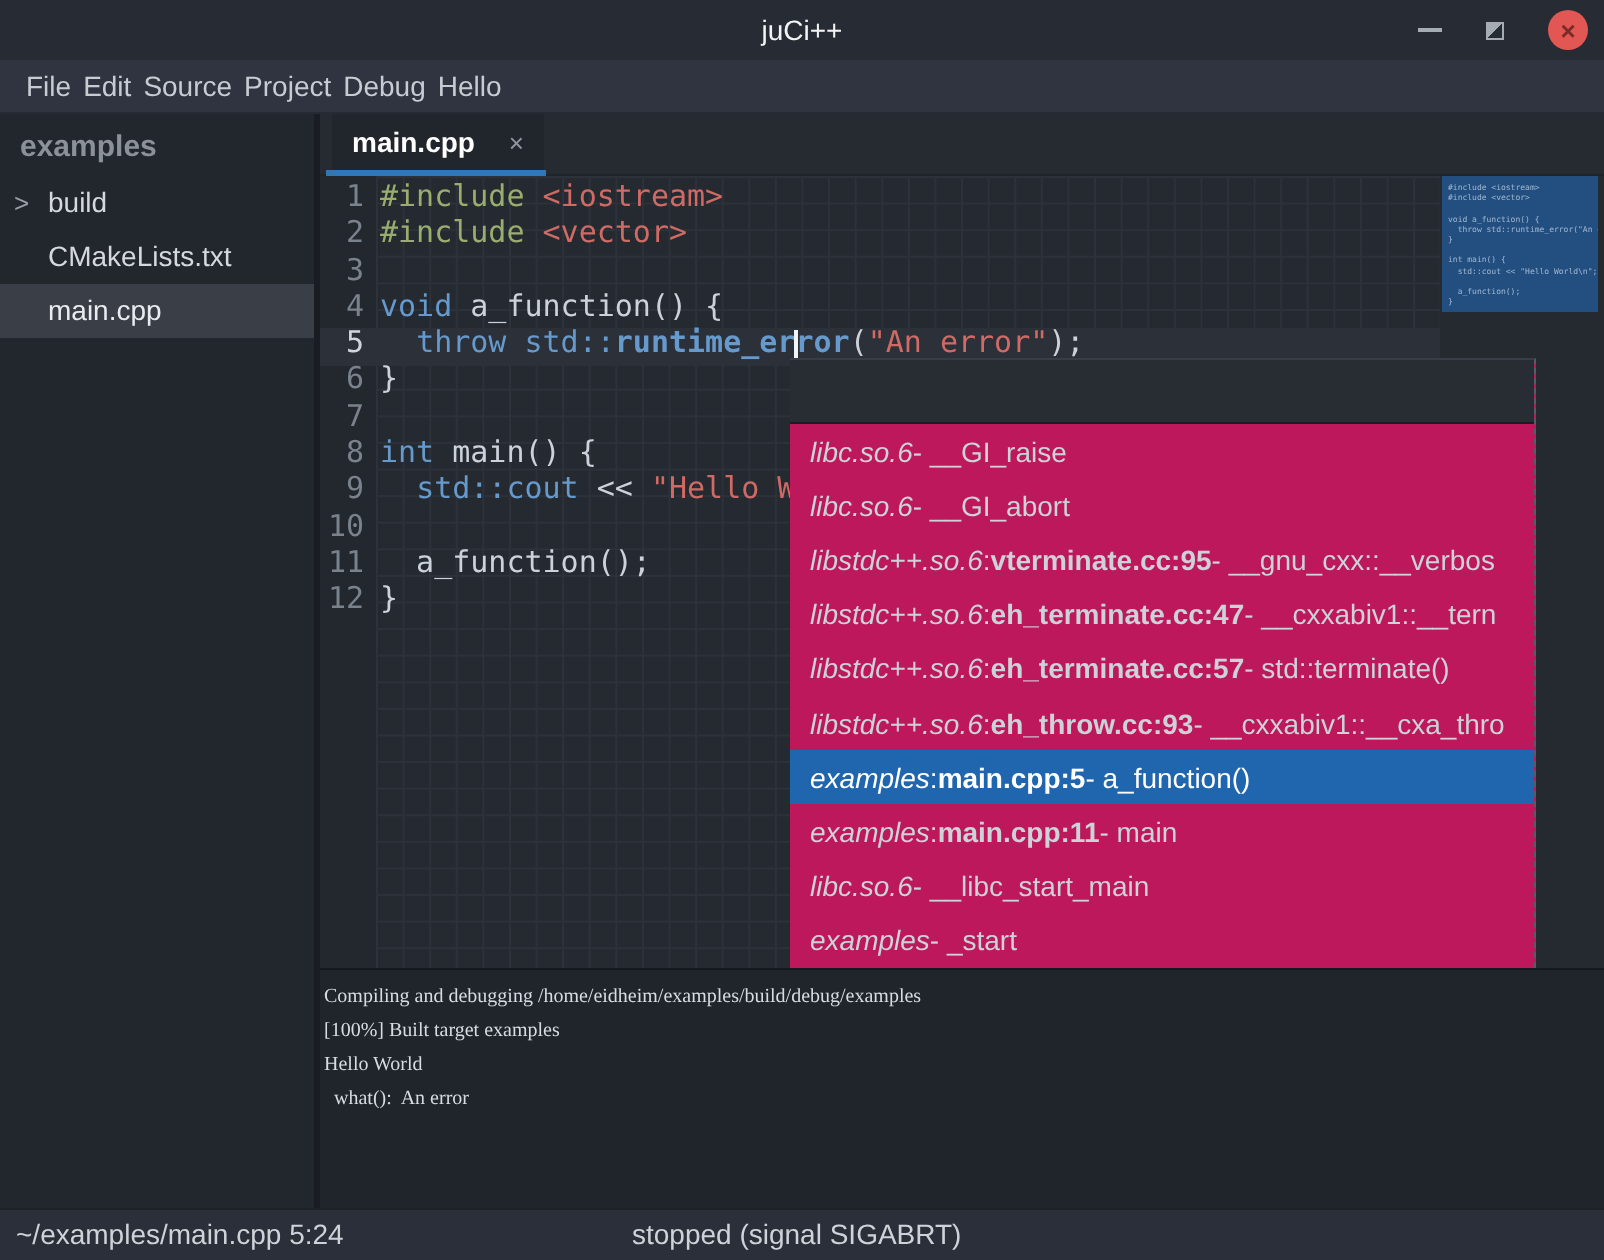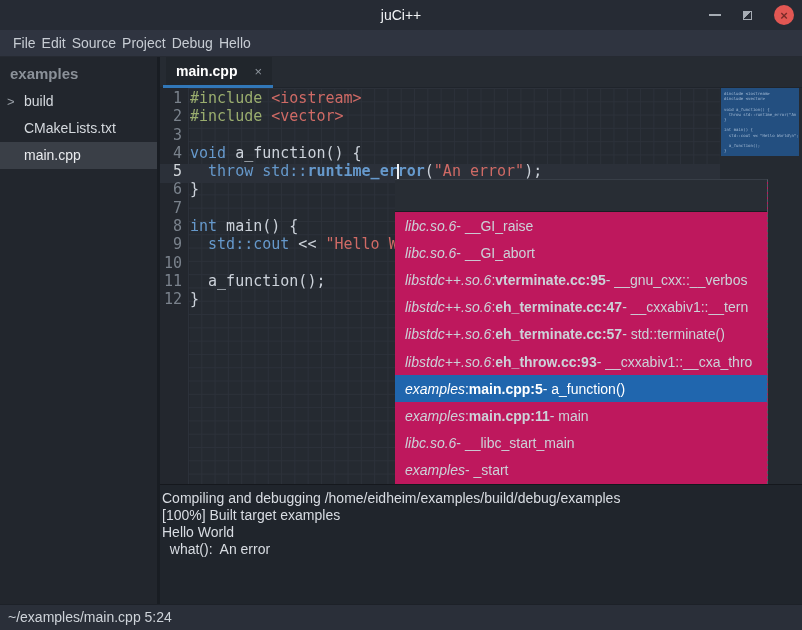--- a/index.html
+++ b/index.html
@@ -82,21 +82,21 @@
   .popup-header { height:32px; background:#282d34; border-bottom:1px solid #191d22; }
   .popup-item { height:27.2px; display:flex; align-items:center; padding-left:10px;
                 color:#ccd2d8; font-size:14px; white-space:nowrap; overflow:hidden; }
   .popup-item .lib { font-style:italic; }
   .popup-item .loc { font-weight:bold; }
   .popup-item.selected { background:var(--selection-blue); color:#ffffff; }
 
   
   .terminal { height:120px; background:#20252c; padding:5px 0 0 2px; overflow:hidden;
               border-top:1px solid #15181d; }
-  .term-line { font-family:Liberation Sans, sans-serif; font-size:14px; line-height:17px;
+  .term-line { font-family:Liberation Serif, serif; font-size:10px; line-height:17px;
                color:#d8dce2; white-space:pre; }
 
   
   .statusbar { height:26px; background:#2a2f39; border-top:1px solid #1d2128; position:relative; }
   .status-left { position:absolute; left:8px; top:4px; color:#ced3d9; font-size:14px; }
   .status-center { position:absolute; left:316px; top:4px; color:#ced3d9; font-size:14px; }
 </style>
 </head>
 <body>
 
@@ -197,15 +197,16 @@
           <div class="term-line">[100%] Built target examples</div>
           <div class="term-line">Hello World</div>
           <div class="term-line">  what():  An error</div>
         </div>
 
     </div>
   </div>
 
   <div class="statusbar">
     <div class="status-left">~/examples/main.cpp 5:24</div>
+    <div class="status-center">stopped (signal SIGABRT)</div>
   </div>
 
 </div>
 
 </body></html>

